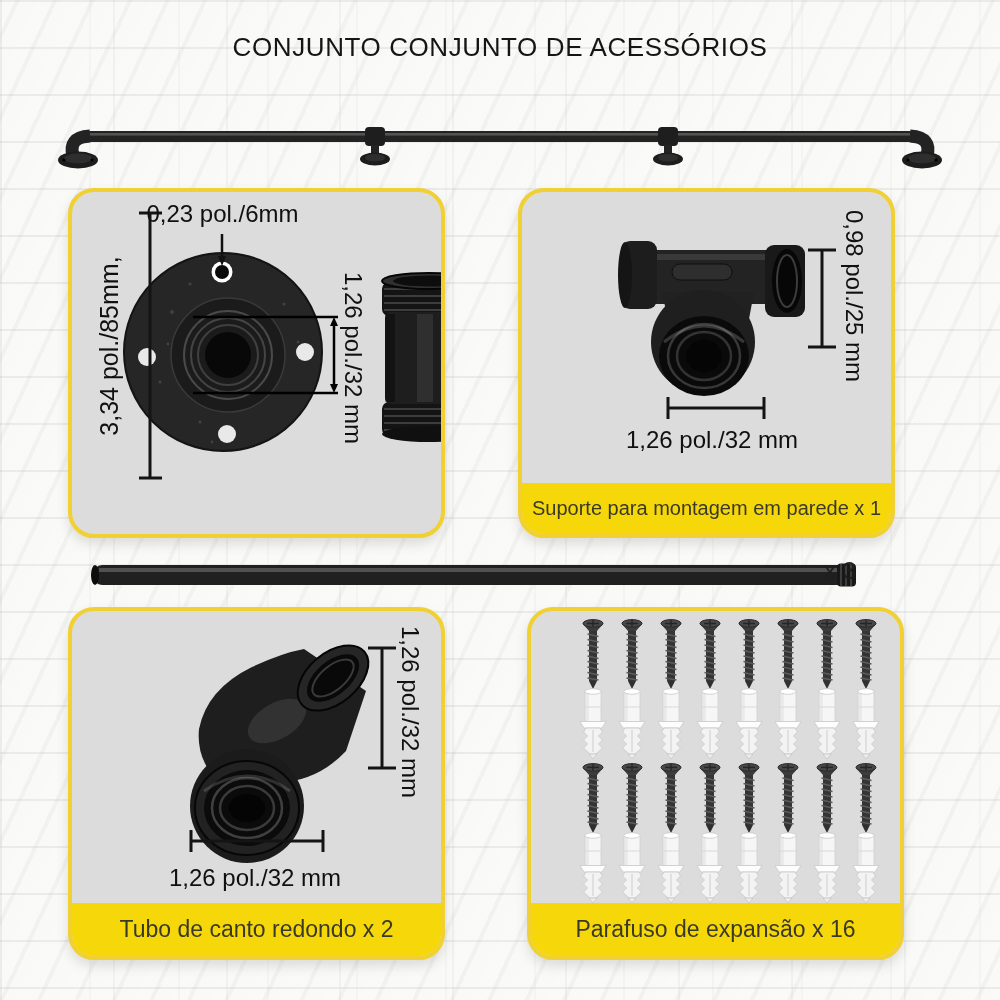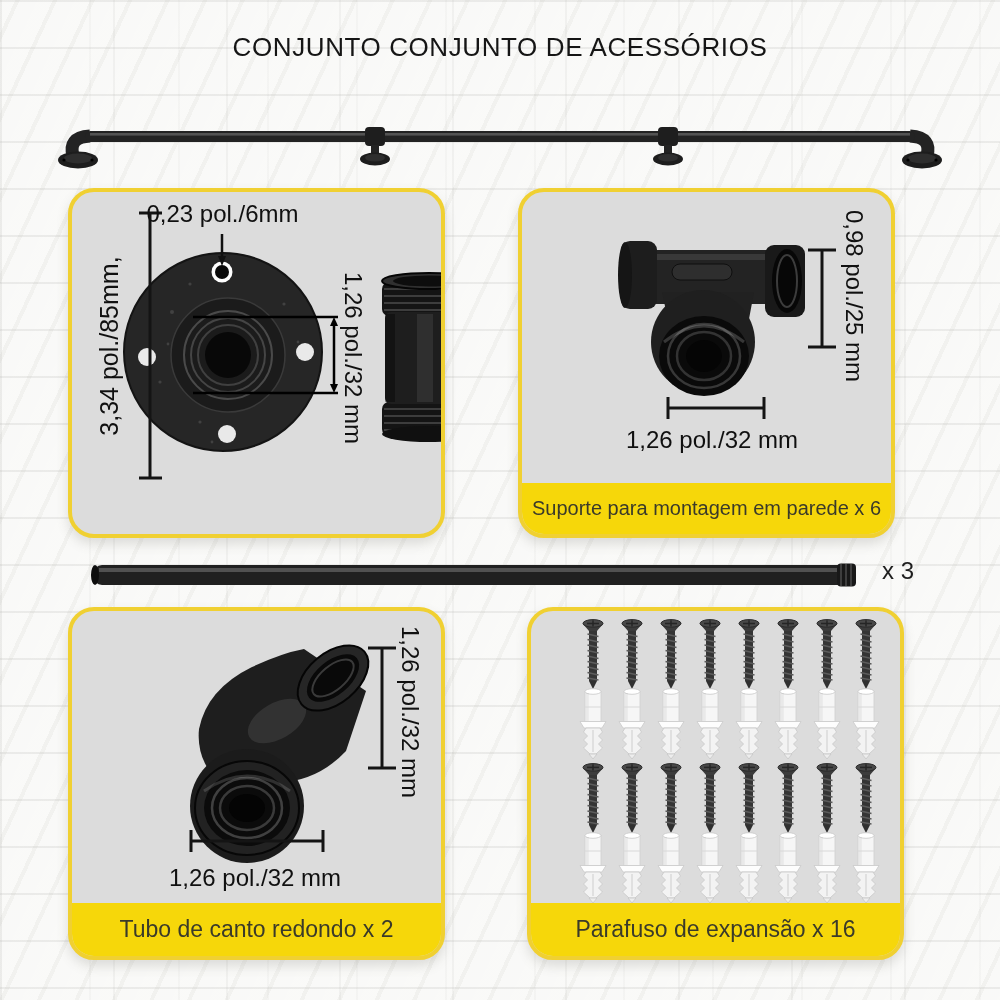--- a/index.html
+++ b/index.html
@@ -184,34 +184,34 @@
         <g stroke="#141414" stroke-width="3">
           <line x1="146" y1="216" x2="242" y2="216"></line>
           <line x1="146" y1="205" x2="146" y2="227"></line>
           <line x1="242" y1="205" x2="242" y2="227"></line>
         </g>
       </svg>
       <div class="dim-label rot-cw" style="left:237px;top:90px;width:190px;height:28px;">0,98 pol./25 mm</div>
       <div class="dim-label" style="left:94px;top:234px;width:192px;">1,26 pol./32 mm</div>
     </div>
     <div class="panel-caption" style="height:51px;font-size:20px;">
-      <span>Suporte para montagem em parede x 6</span>
+      <span>Suporte para montagem em parede x 1</span>
     </div>
   </div>
 
   <svg style="position:absolute;left:85px;top:558px;" width="790" height="34" viewBox="0 0 790 34">
     <rect x="8" y="7" width="763" height="20" rx="9" fill="#202020"></rect>
     <rect x="14" y="10" width="750" height="4" fill="#ffffff" opacity=".22"></rect>
     <ellipse cx="10" cy="17" rx="4" ry="10" fill="#0d0d0d"></ellipse>
     <rect x="752" y="5.5" width="19" height="23" rx="4" fill="#181818"></rect>
     <line x1="756" y1="6" x2="756" y2="28" stroke="#3e3e3e" stroke-width="2"></line>
     <line x1="761" y1="6" x2="761" y2="28" stroke="#3e3e3e" stroke-width="2"></line>
     <line x1="766" y1="6" x2="766" y2="28" stroke="#3e3e3e" stroke-width="2"></line>
   </svg>
-  <div class="qty" style="left:882px;top:557px;">x 3</div>
+  <div class="qty" style="left:824px;top:557px;">x 3</div>
 
   <div class="panel" style="left:68px;top:607px;height:353px;">
     <div class="panel-body">
       <svg width="409" height="292" viewBox="0 0 409 292">
 
         <path d="M 232 38 L 294 80 L 274 140 Q 246 170 205 172 L 148 172 Q 124 150 127 118 Q 135 78 180 56 Q 210 42 232 38 Z" fill="#1e1e1e"></path>
         <circle cx="175" cy="195" r="57" fill="#1b1b1b"></circle>
         <ellipse cx="205" cy="110" rx="32" ry="18" fill="#ffffff" opacity=".09" transform="rotate(-30 205 110)"></ellipse>
 
         <g transform="rotate(-40 261 67)">

